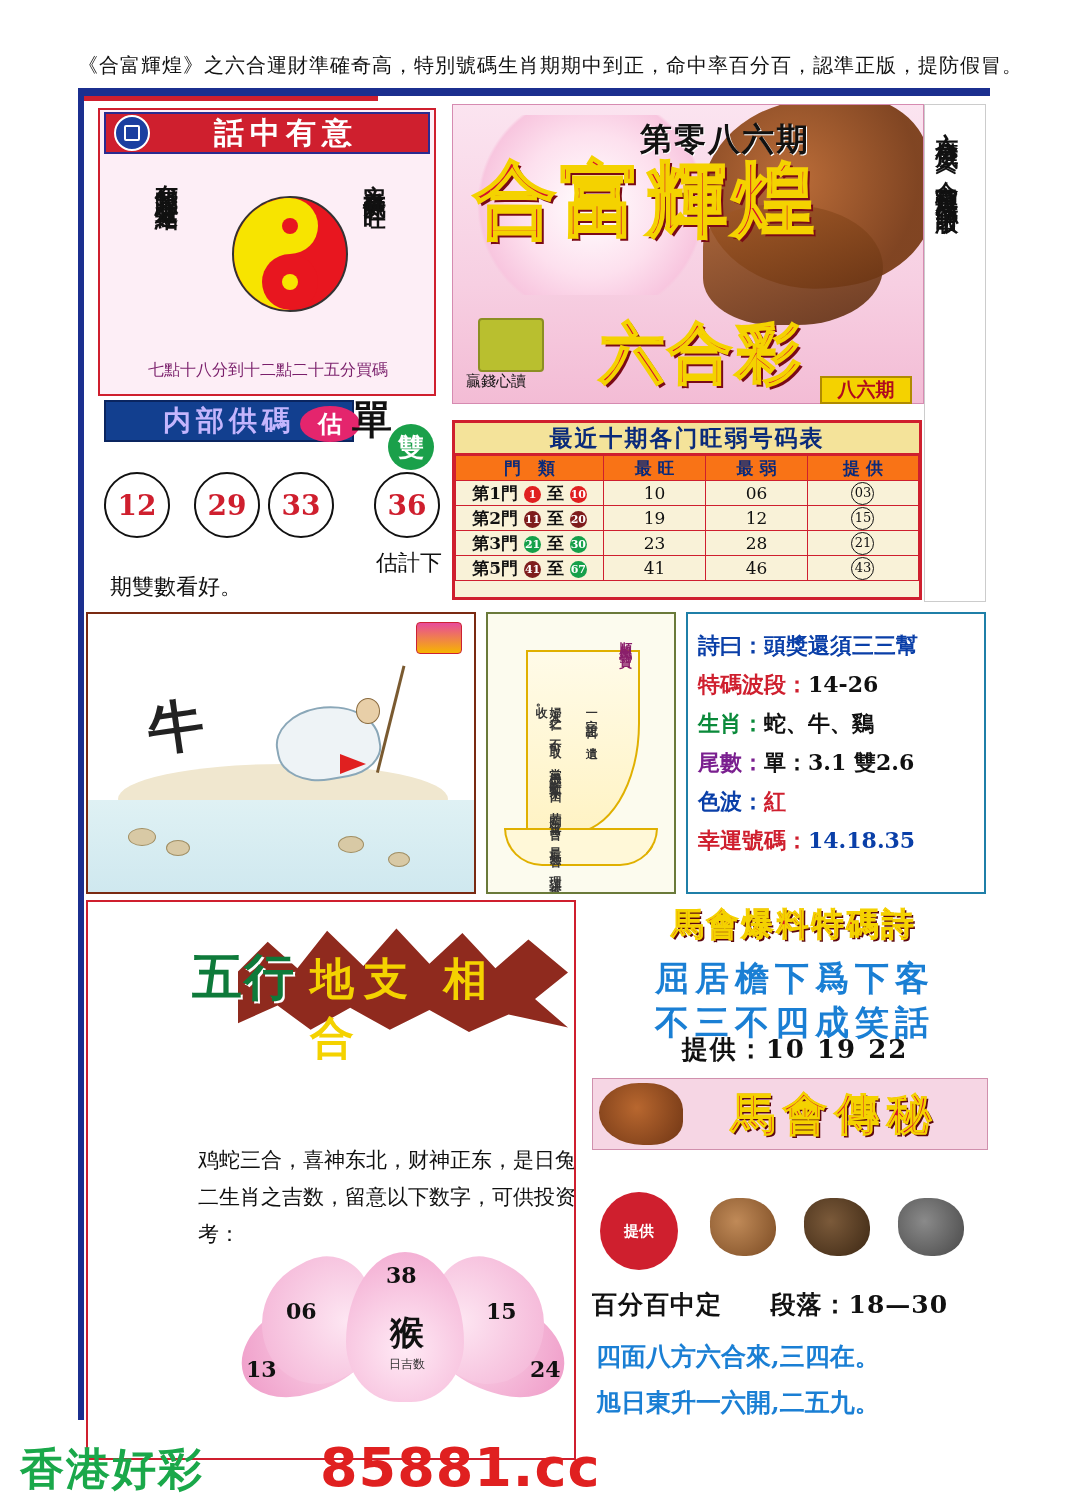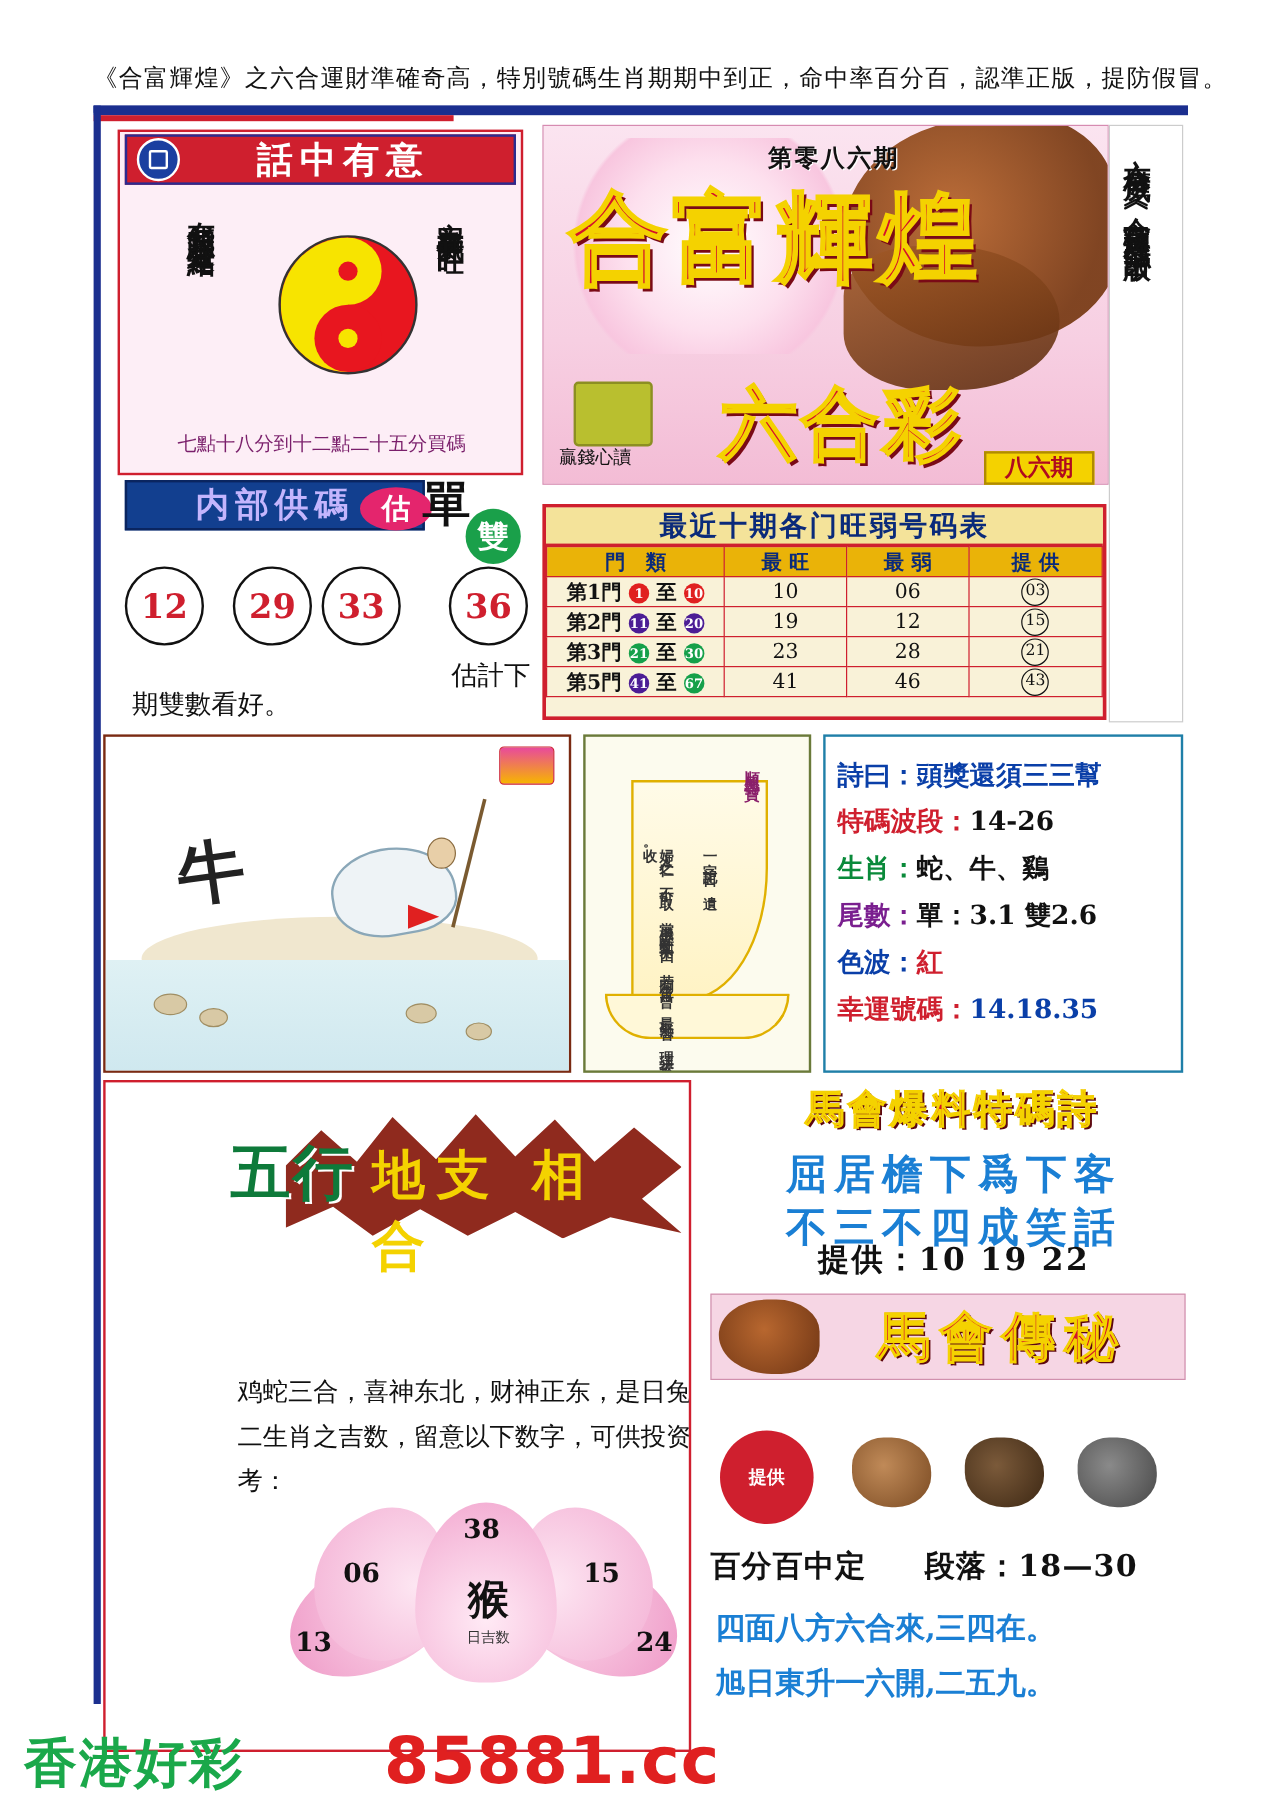--- a/index.html
+++ b/index.html
@@ -134,21 +134,21 @@
   .horse2{
     position:absolute;right:40px;top:100px;width:180px;height:120px;
     background:linear-gradient(160deg,#a35a27,#5c2c10);
     border-radius:40% 60% 55% 45%;opacity:.9;
   }
   .flower{
     position:absolute;left:8px;top:10px;width:260px;height:180px;
     background:radial-gradient(circle at 50% 50%,#ffffff 0%,#fde0ee 45%,#f8c6df 70%,rgba(248,198,223,0) 72%);
   }
   .issue-top{
-    position:absolute;left:640px;top:118px;font-size:20px;font-weight:bold;color:#111;
+    position:absolute;left:640px;top:118px;font-size:32px;font-weight:bold;color:#111;
     font-family:"DejaVu Serif","Liberation Serif",serif;letter-spacing:2px;
     text-shadow:1px 1px 0 #fff;
   }
   .mast-title{
     position:absolute;left:474px;top:158px;width:460px;
     font-size:82px;font-weight:bold;line-height:1;letter-spacing:4px;
     font-family:"DejaVu Serif","Liberation Serif",serif;
     color:#d4122a;
     -webkit-text-stroke:2px #f4d200;
     text-shadow:3px 3px 0 #7a0a16;
@@ -194,28 +194,28 @@
     font-size:23px;font-weight:bold;color:#0a2a7a;letter-spacing:2px;
     font-family:"DejaVu Serif","Liberation Serif",serif;
   }
   table.lottery{
     width:100%;border-collapse:collapse;font-size:17px;
     font-family:"DejaVu Serif","Liberation Serif",serif;
   }
   table.lottery th,table.lottery td{
     border:1px solid #cf1f2e;text-align:center;height:24px;padding:0;color:#111;
   }
-  table.lottery th{font-weight:bold;color:#0a2a7a;background:#eab308;}
+  table.lottery th{font-weight:bold;color:#0a2a7a;background:#f97316;}
   .mencol{color:#d11a2a;font-weight:bold;white-space:nowrap;}
   .bubble{
     display:inline-block;width:17px;height:17px;line-height:17px;border-radius:50%;
     color:#fff;font-size:11px;text-align:center;vertical-align:middle;
   }
   .b-red{background:#e02020;}
-  .b-blue{background:#4c1d95;}
+  .b-blue{background:#7f1d1d;}
   .b-green{background:#15a04a;}
   .circled{
     display:inline-block;width:21px;height:21px;line-height:20px;border-radius:50%;
     border:1px solid #111;font-size:13px;
   }
 
   
   .pic-box{
     position:absolute;left:86px;top:612px;width:390px;height:282px;
     border:2px solid #7a2a12;background:#fff;box-sizing:border-box;overflow:hidden;

